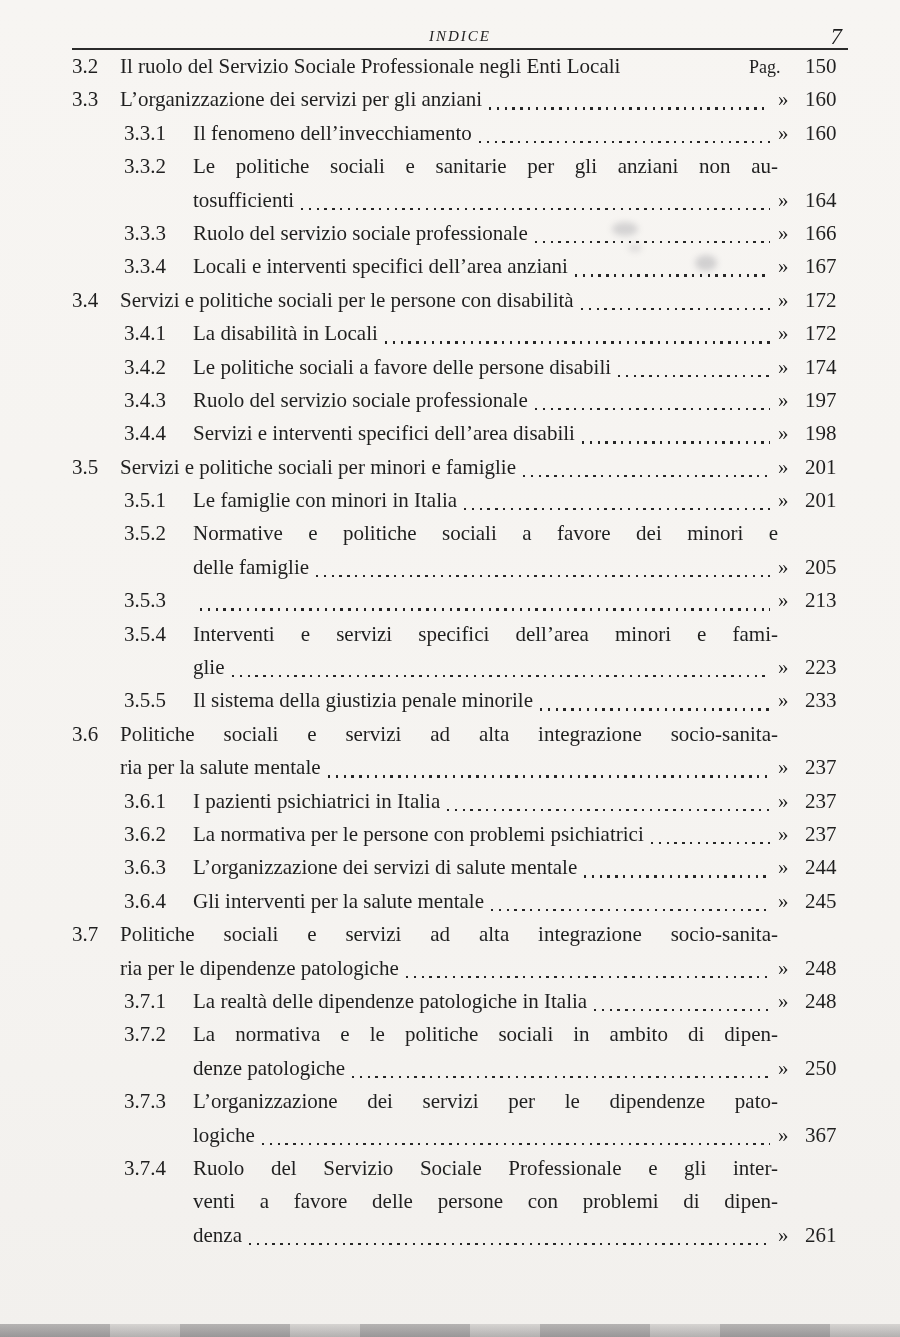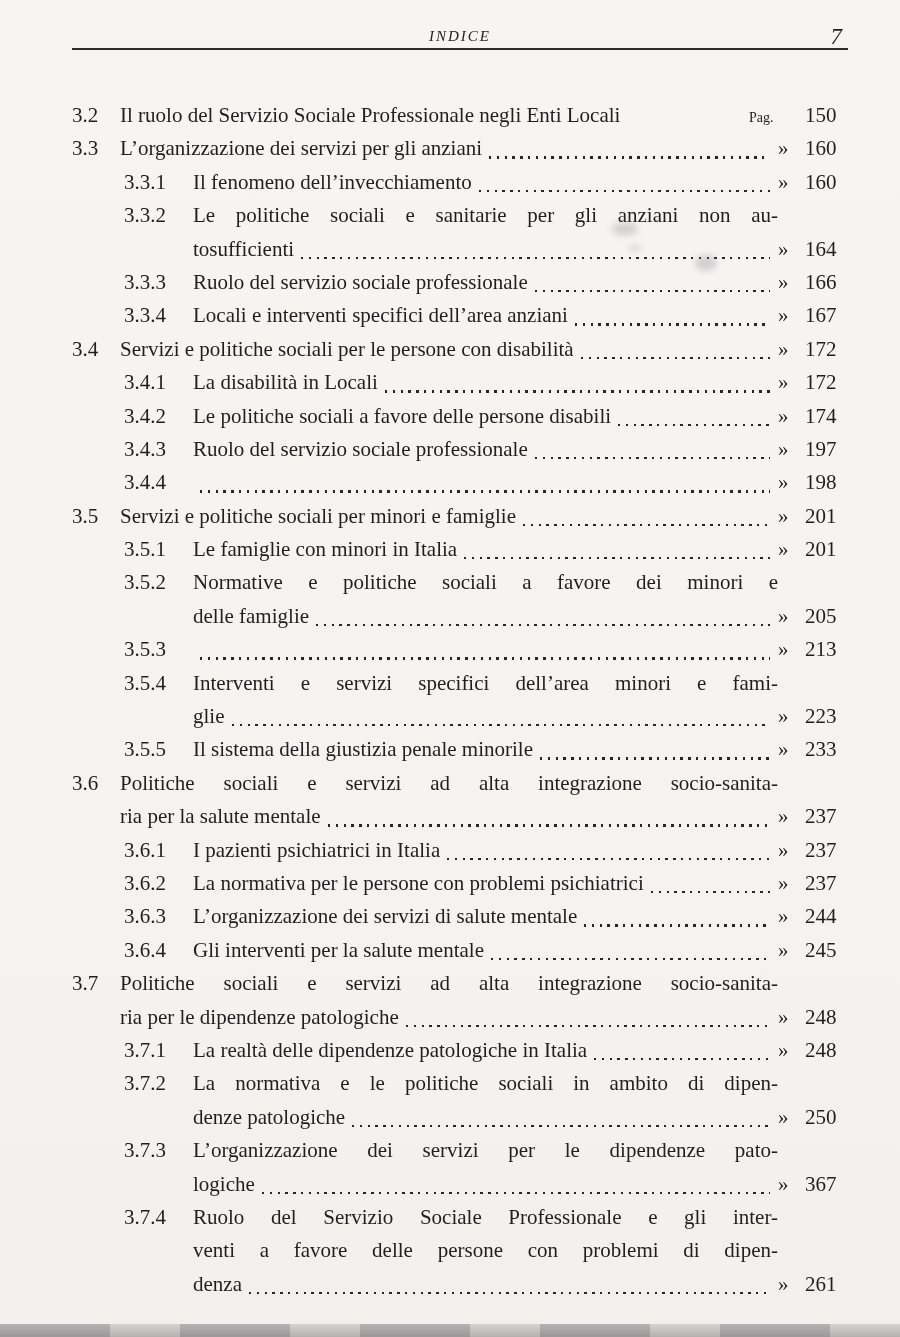--- a/index.html
+++ b/index.html
@@ -33,21 +33,21 @@
     letter-spacing: 2px;
     color: #242424;
   }
   .hdr-page-number {
     position: absolute;
     right: 6px; bottom: -2px;
     font-size: 23px;
     color: #1d1d1d;
   }
   
-  .toc { margin-top: 49px; }
+  .toc { }
   .row {
     display: flex;
     align-items: baseline;
     height: 33.4px;
     font-size: 21px;
     line-height: 33.4px;
     white-space: nowrap;
   }
   .num {
     flex: 0 0 auto;
@@ -70,21 +70,21 @@
     background-image: repeating-linear-gradient(to right, #262626 0 2.4px, transparent 2.4px 7.8px);
   }
   .leader.noleader { background: none; }
   .mark {
     flex: 0 0 auto;
     width: 27px;
     color: #1f1f1f;
   }
   .mark.paglabel {
     width: 56px;
-    font-size: 14px;
+    font-size: 18px;
   }
   .mark.empty { background: none; }
   .pg {
     flex: 0 0 auto;
     width: 50px;
     text-align: left;
   }
   
   .smudge {
     position: absolute;
@@ -187,20 +187,21 @@
       </div>
       <div class="row level2">
         <span class="num">3.4.3</span>
         <span class="txt">Ruolo del servizio sociale professionale</span>
         <span class="leader"></span>
         <span class="mark">»</span>
         <span class="pg">197</span>
       </div>
       <div class="row level2">
         <span class="num">3.4.4</span>
+        <span class="txt">Servizi e interventi specifici dell’area disabili</span>
         <span class="leader"></span>
         <span class="mark">»</span>
         <span class="pg">198</span>
       </div>
       <div class="row level1">
         <span class="num">3.5</span>
         <span class="txt">Servizi e politiche sociali per minori e famiglie</span>
         <span class="leader"></span>
         <span class="mark">»</span>
         <span class="pg">201</span>

